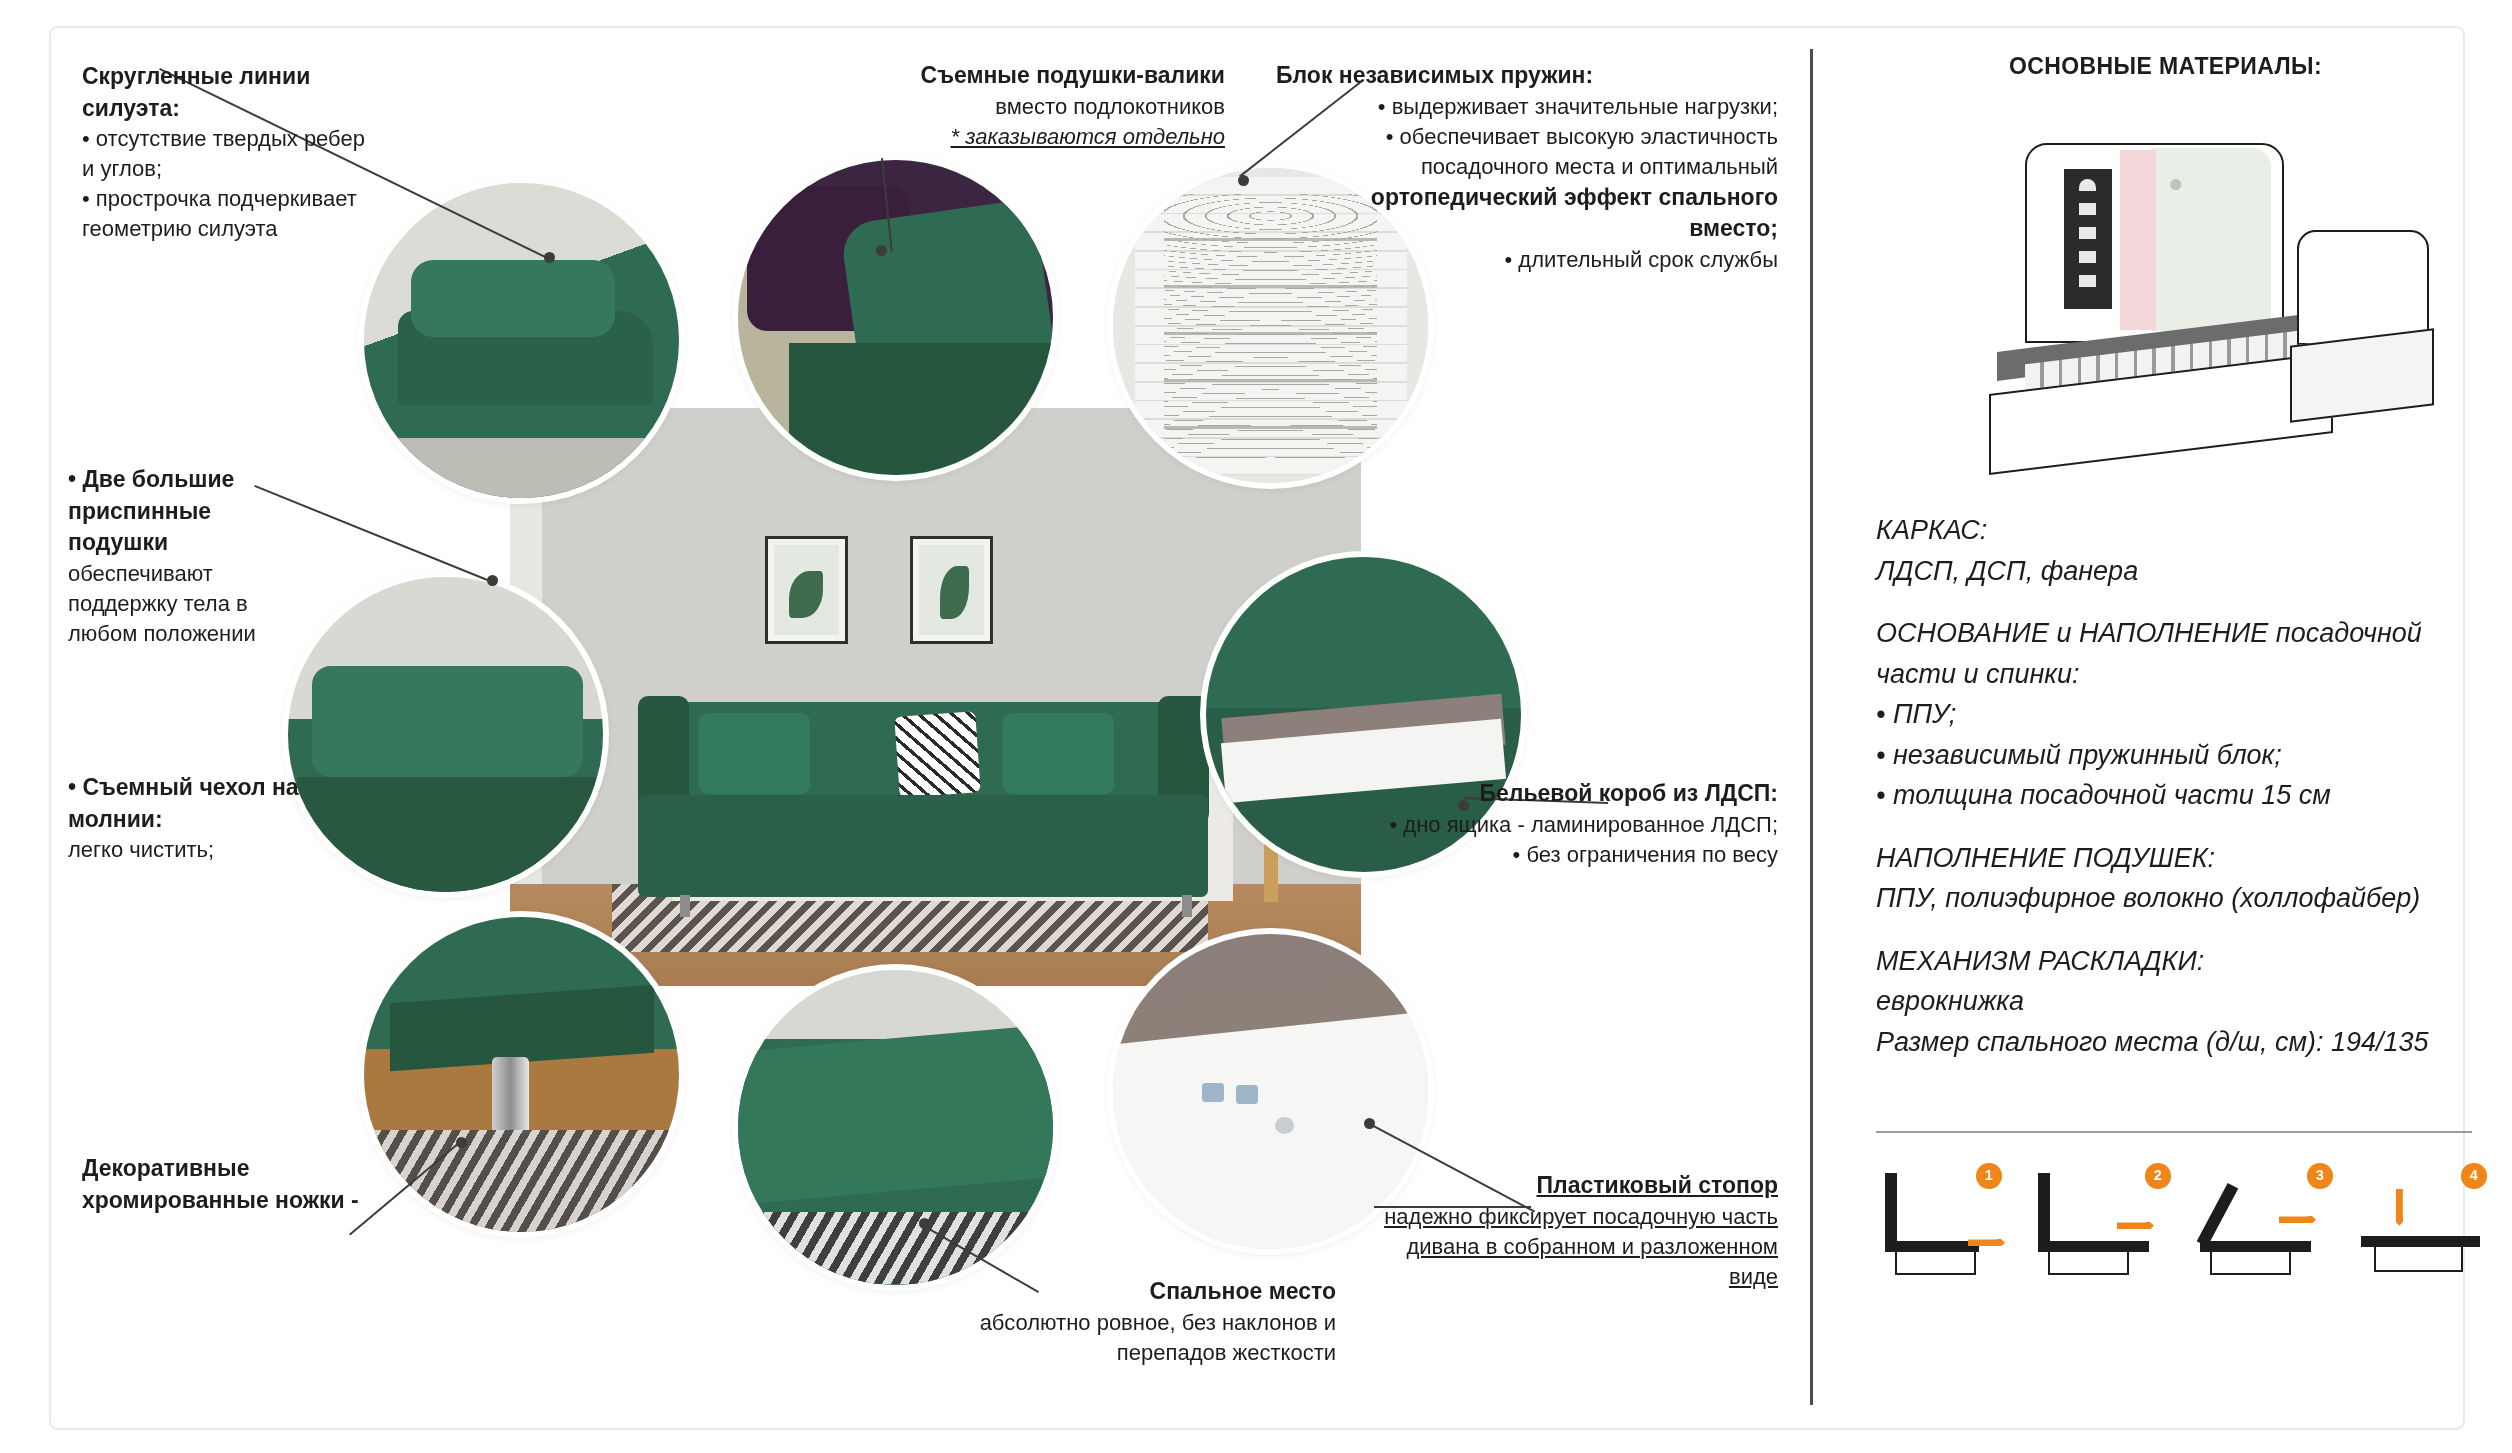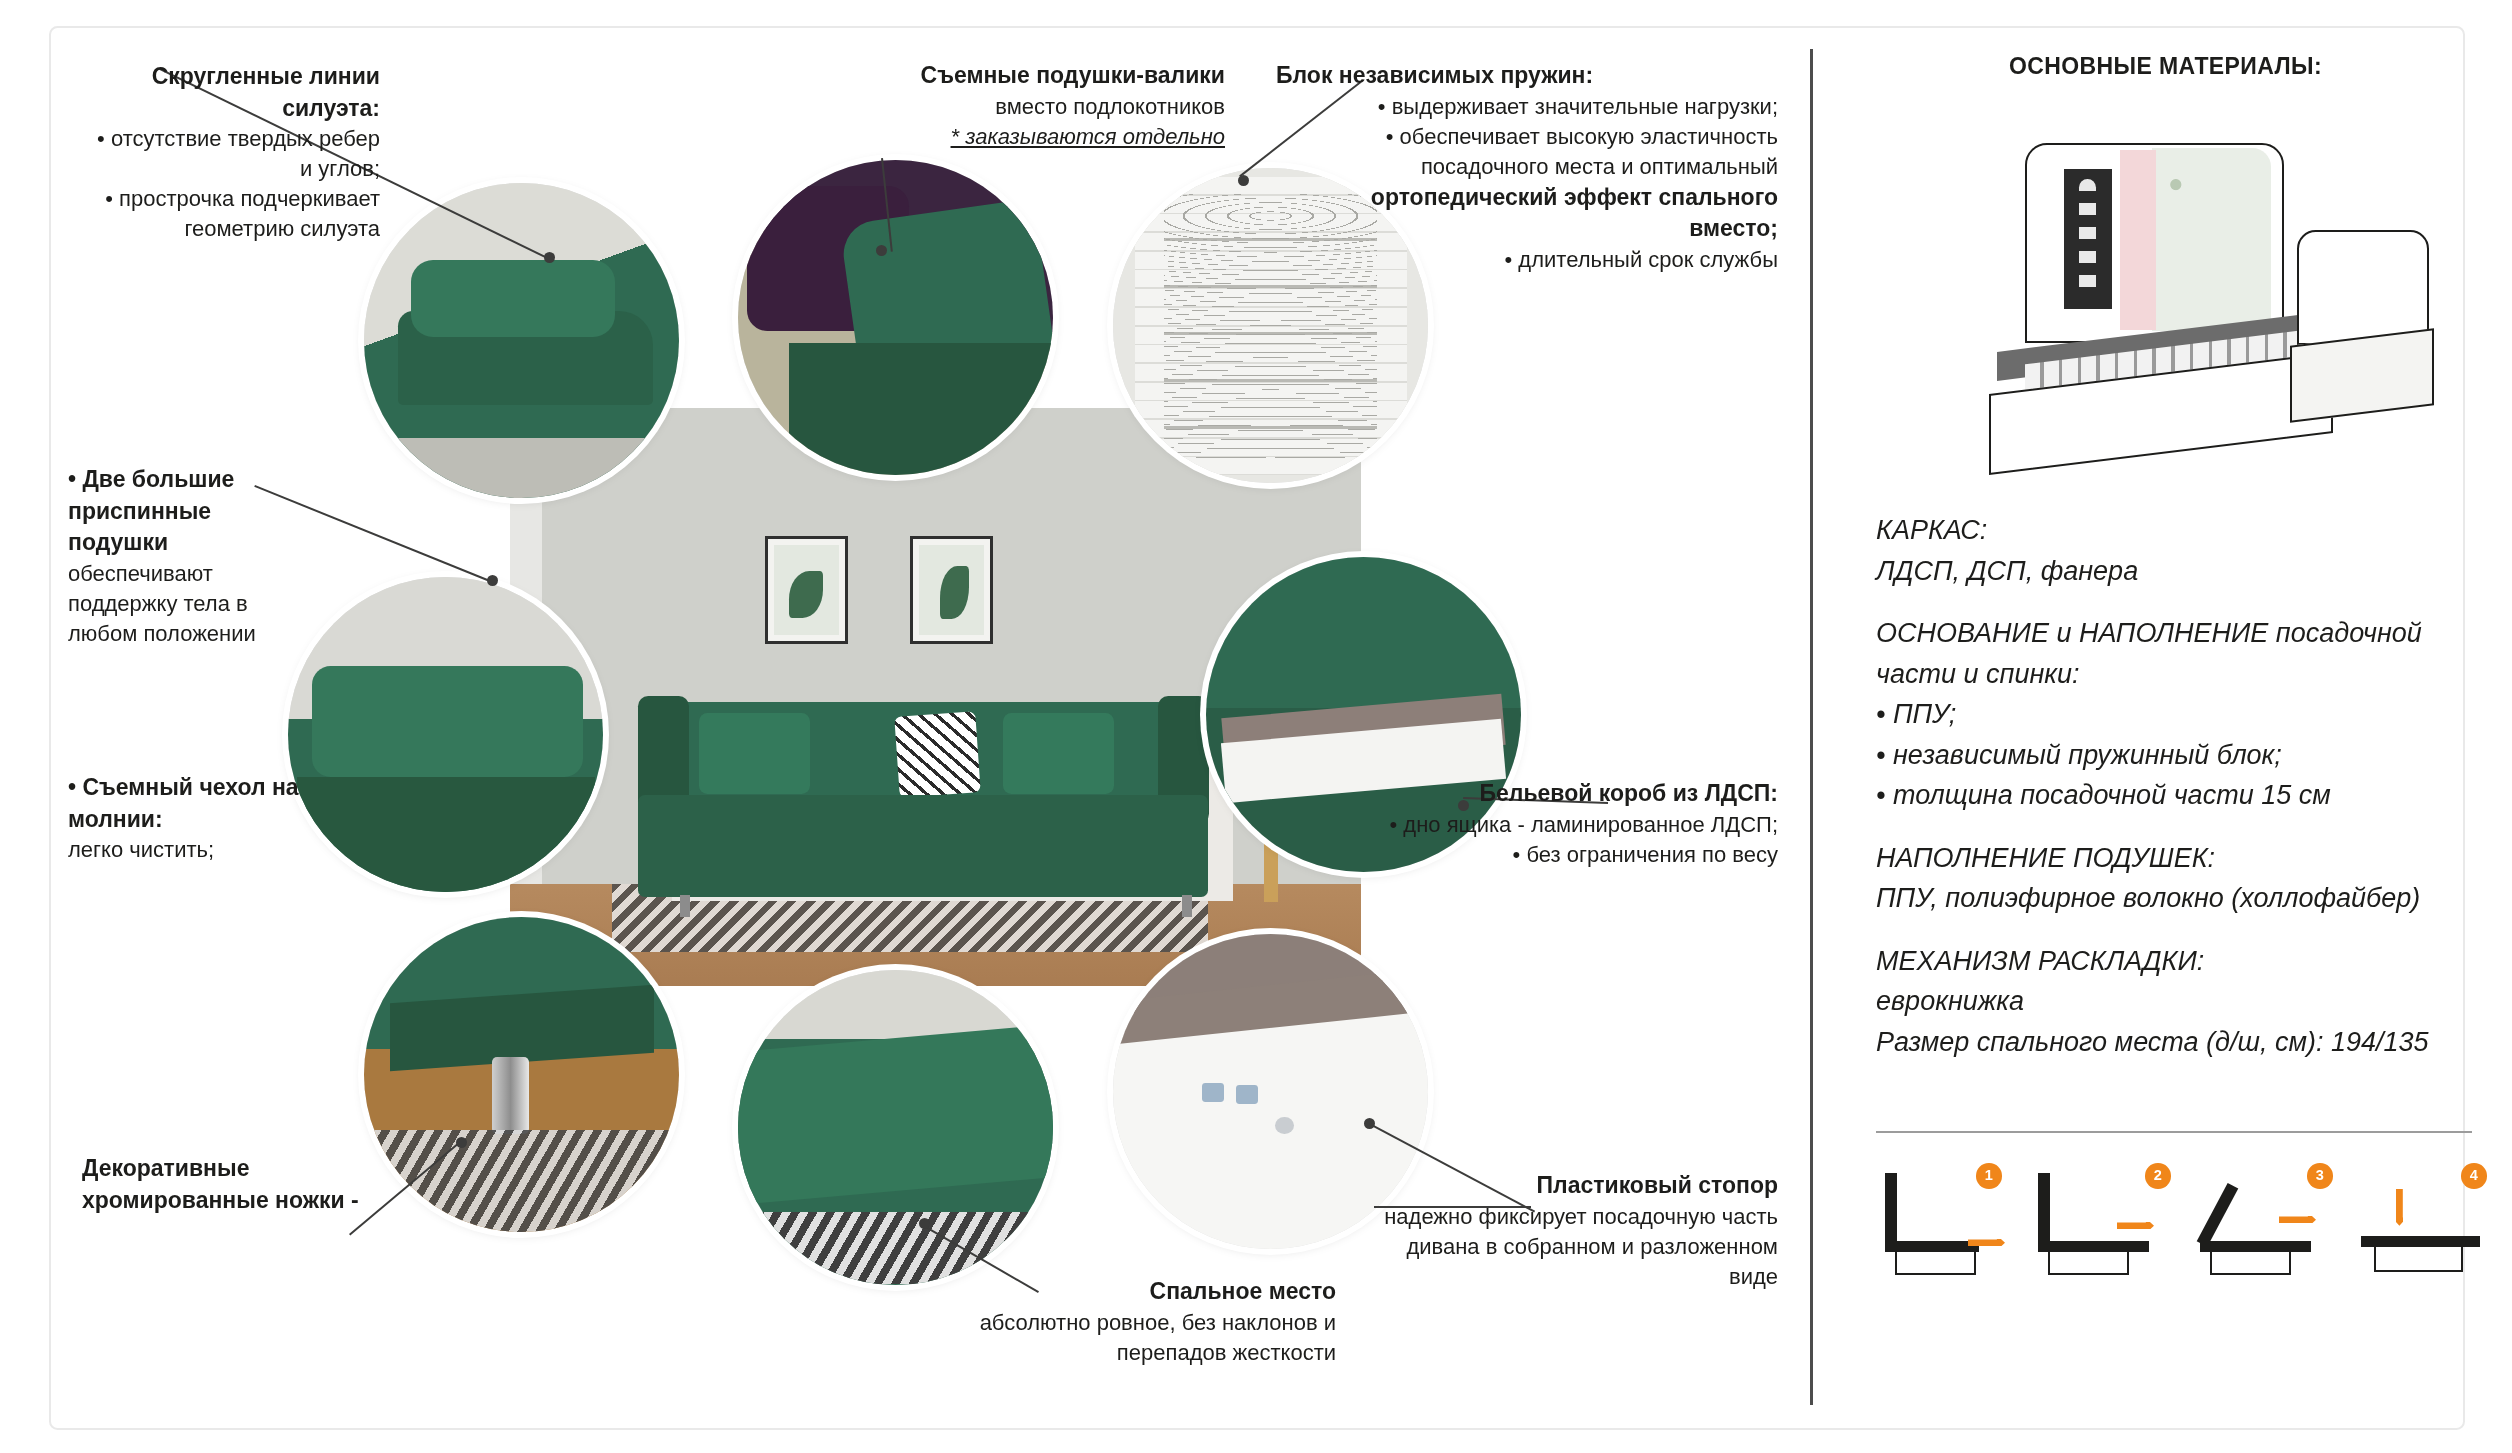--- a/index.html
+++ b/index.html
@@ -201,21 +201,21 @@
   <div class="ln" style="left:349px;top:1234px;width:145px;transform:rotate(-40deg);"></div>
   <div class="dot" style="left:456px;top:1137px;"></div>
 
   <div class="ln" style="left:1038px;top:1293px;width:136px;transform:rotate(-150deg);"></div>
   <div class="dot" style="left:919px;top:1218px;"></div>
 
   <div class="ln" style="left:1531px;top:1208px;width:157px;transform:rotate:(0);transform:rotate(180deg);"></div>
   <div class="dot" style="left:1364px;top:1118px;"></div>
   <div class="ln" style="left:1370px;top:1123px;width:187px;transform:rotate(28deg);"></div>
 
-  <div class="tb al" style="left:82px;top:61px;width:298px;text-align:right;">
+  <div class="tb al" style="left:82px;top:61px;width:298px;">
     <div class="h">Скругленные линии силуэта:</div>
     <div class="l bullet">отсутствие твердых ребер и углов;</div>
     <div class="l bullet">прострочка подчеркивает геометрию силуэта</div>
   </div>
 
   <div class="tb ar" style="left:706px;top:60px;width:519px;">
     <div class="h">Съемные подушки-валики</div>
     <div class="l">вместо подлокотников</div>
     <div class="it">* заказываются отдельно</div>
   </div>
@@ -246,21 +246,21 @@
 
   <div class="tb al" style="left:82px;top:1153px;width:357px;">
     <div class="h">Декоративные хромированные ножки -</div>
   </div>
 
   <div class="tb ar" style="left:953px;top:1276px;width:383px;">
     <div class="h">Спальное место</div>
     <div class="l">абсолютно ровное, без наклонов и перепадов жесткости</div>
   </div>
 
-  <div class="tb ar" style="left:1378px;top:1170px;width:400px;">
+  <div class="tb ar" style="left:1378px;top:1170px;width:400px;text-decoration:underline;">
     <div class="h">Пластиковый стопор</div>
     <div class="l">надежно фиксирует посадочную часть дивана в собранном и разложенном виде</div>
   </div>
 
   <div id="matTitle">ОСНОВНЫЕ МАТЕРИАЛЫ:</div>
 
   <div id="matFig">
 
     <div class="cf" style="left:128px;top:15.3px;width:255px;height:196px;background:#ffffff;border:2.6px solid #1d1d1b;border-radius:22px 22px 0 0;"></div>
     <div class="cf" style="left:255px;top:20.4px;width:119px;height:183px;border-radius:0 18.7px 0 0;

